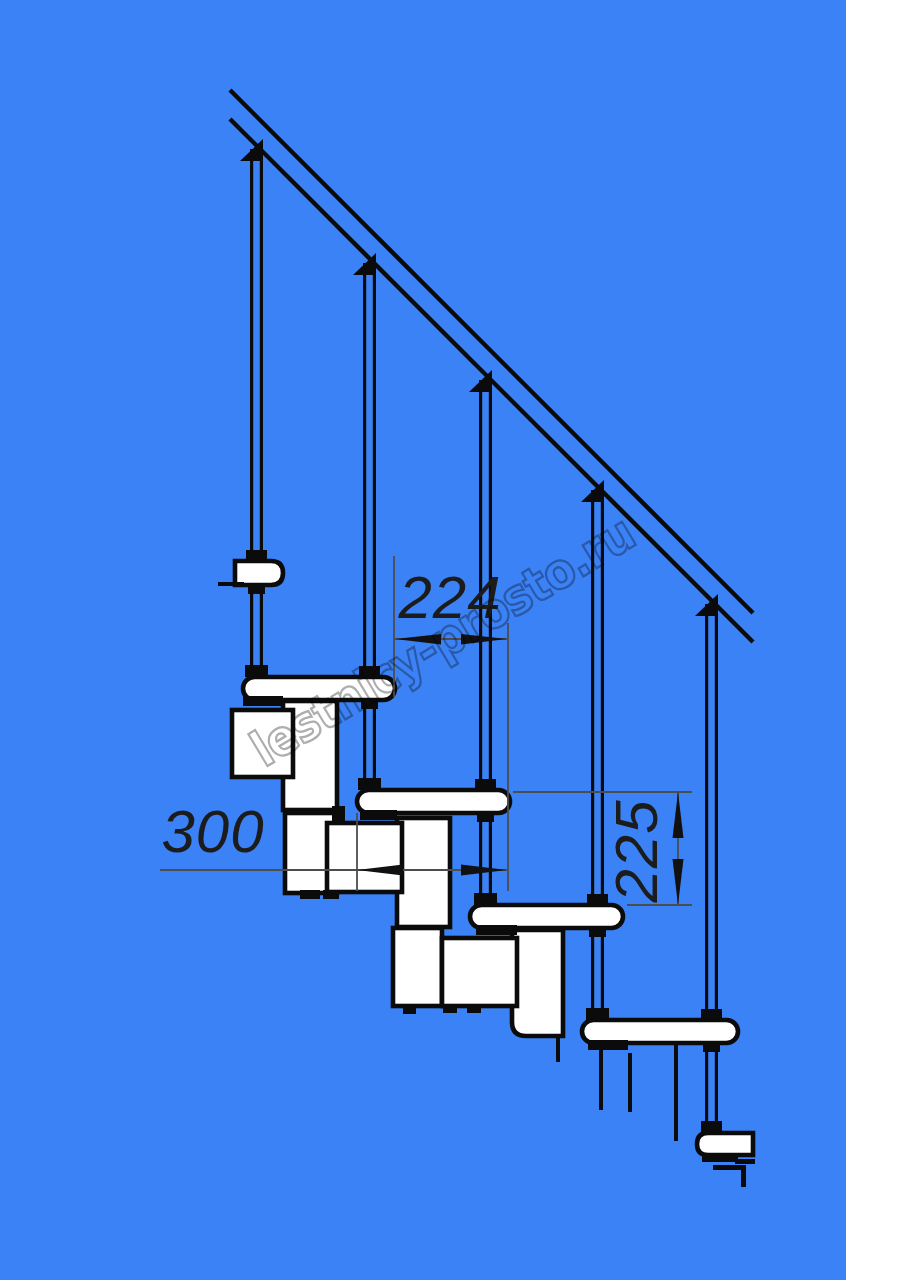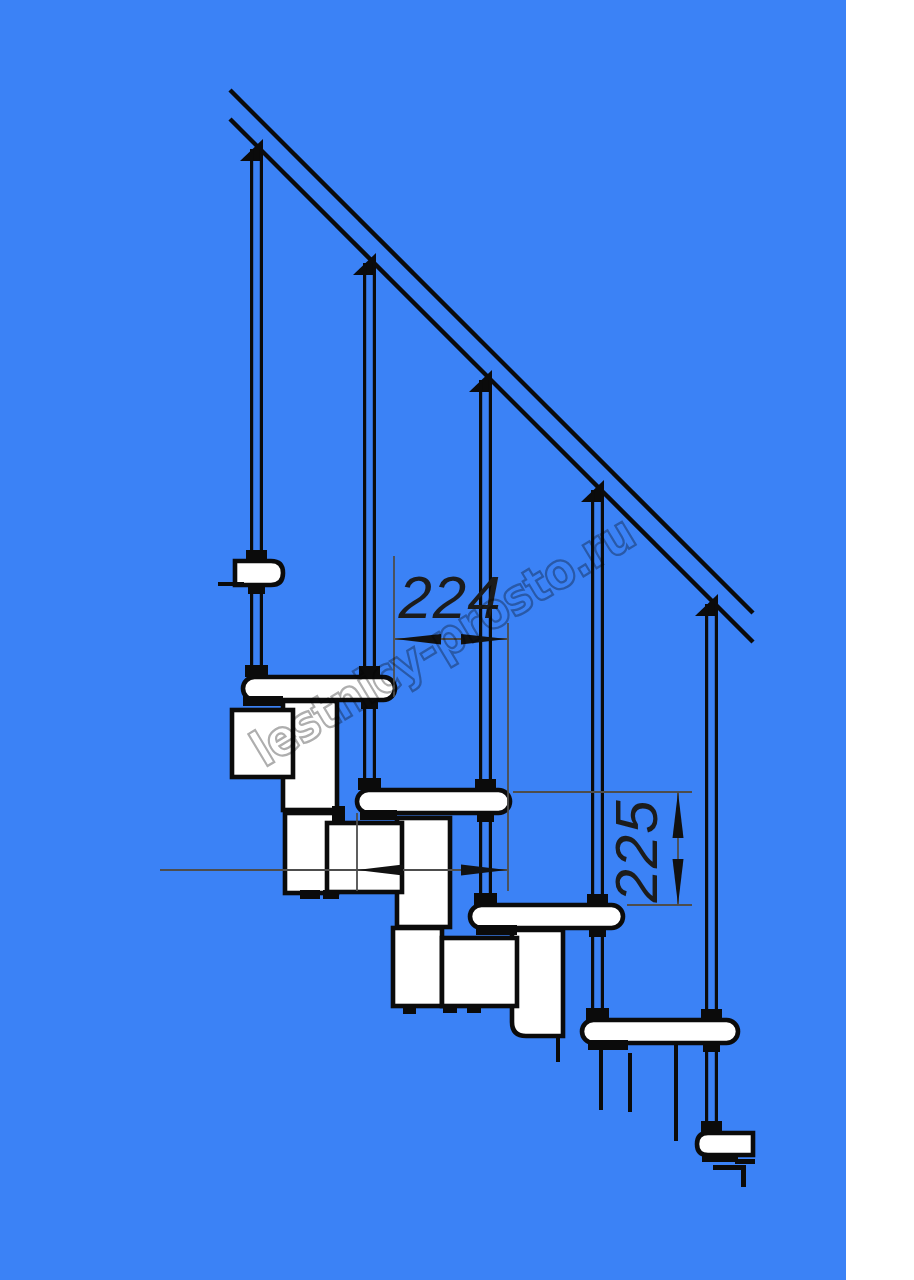--- a/index.html
+++ b/index.html
@@ -157,17 +157,18 @@
   <g>
     <line class="dimln" x1="513" y1="792" x2="692" y2="792"></line>
     <line class="dimln" x1="627" y1="905" x2="692" y2="905"></line>
     <line class="dimln" x1="678" y1="792" x2="678" y2="905"></line>
     <polygon class="arrow" points="678,792 672.5,838 683.5,838"></polygon>
     <polygon class="arrow" points="678,905 672.5,859 683.5,859"></polygon>
   </g>
 </svg>
 
 <div class="dim-label" id="dim-run">224</div>
+<div class="dim-label" id="dim-depth">300</div>
 <div class="dim-label" id="dim-rise">225</div>
 
 <div id="watermark">lestnicy-prosto.ru</div>
 
 </div>
 
 </body></html>

